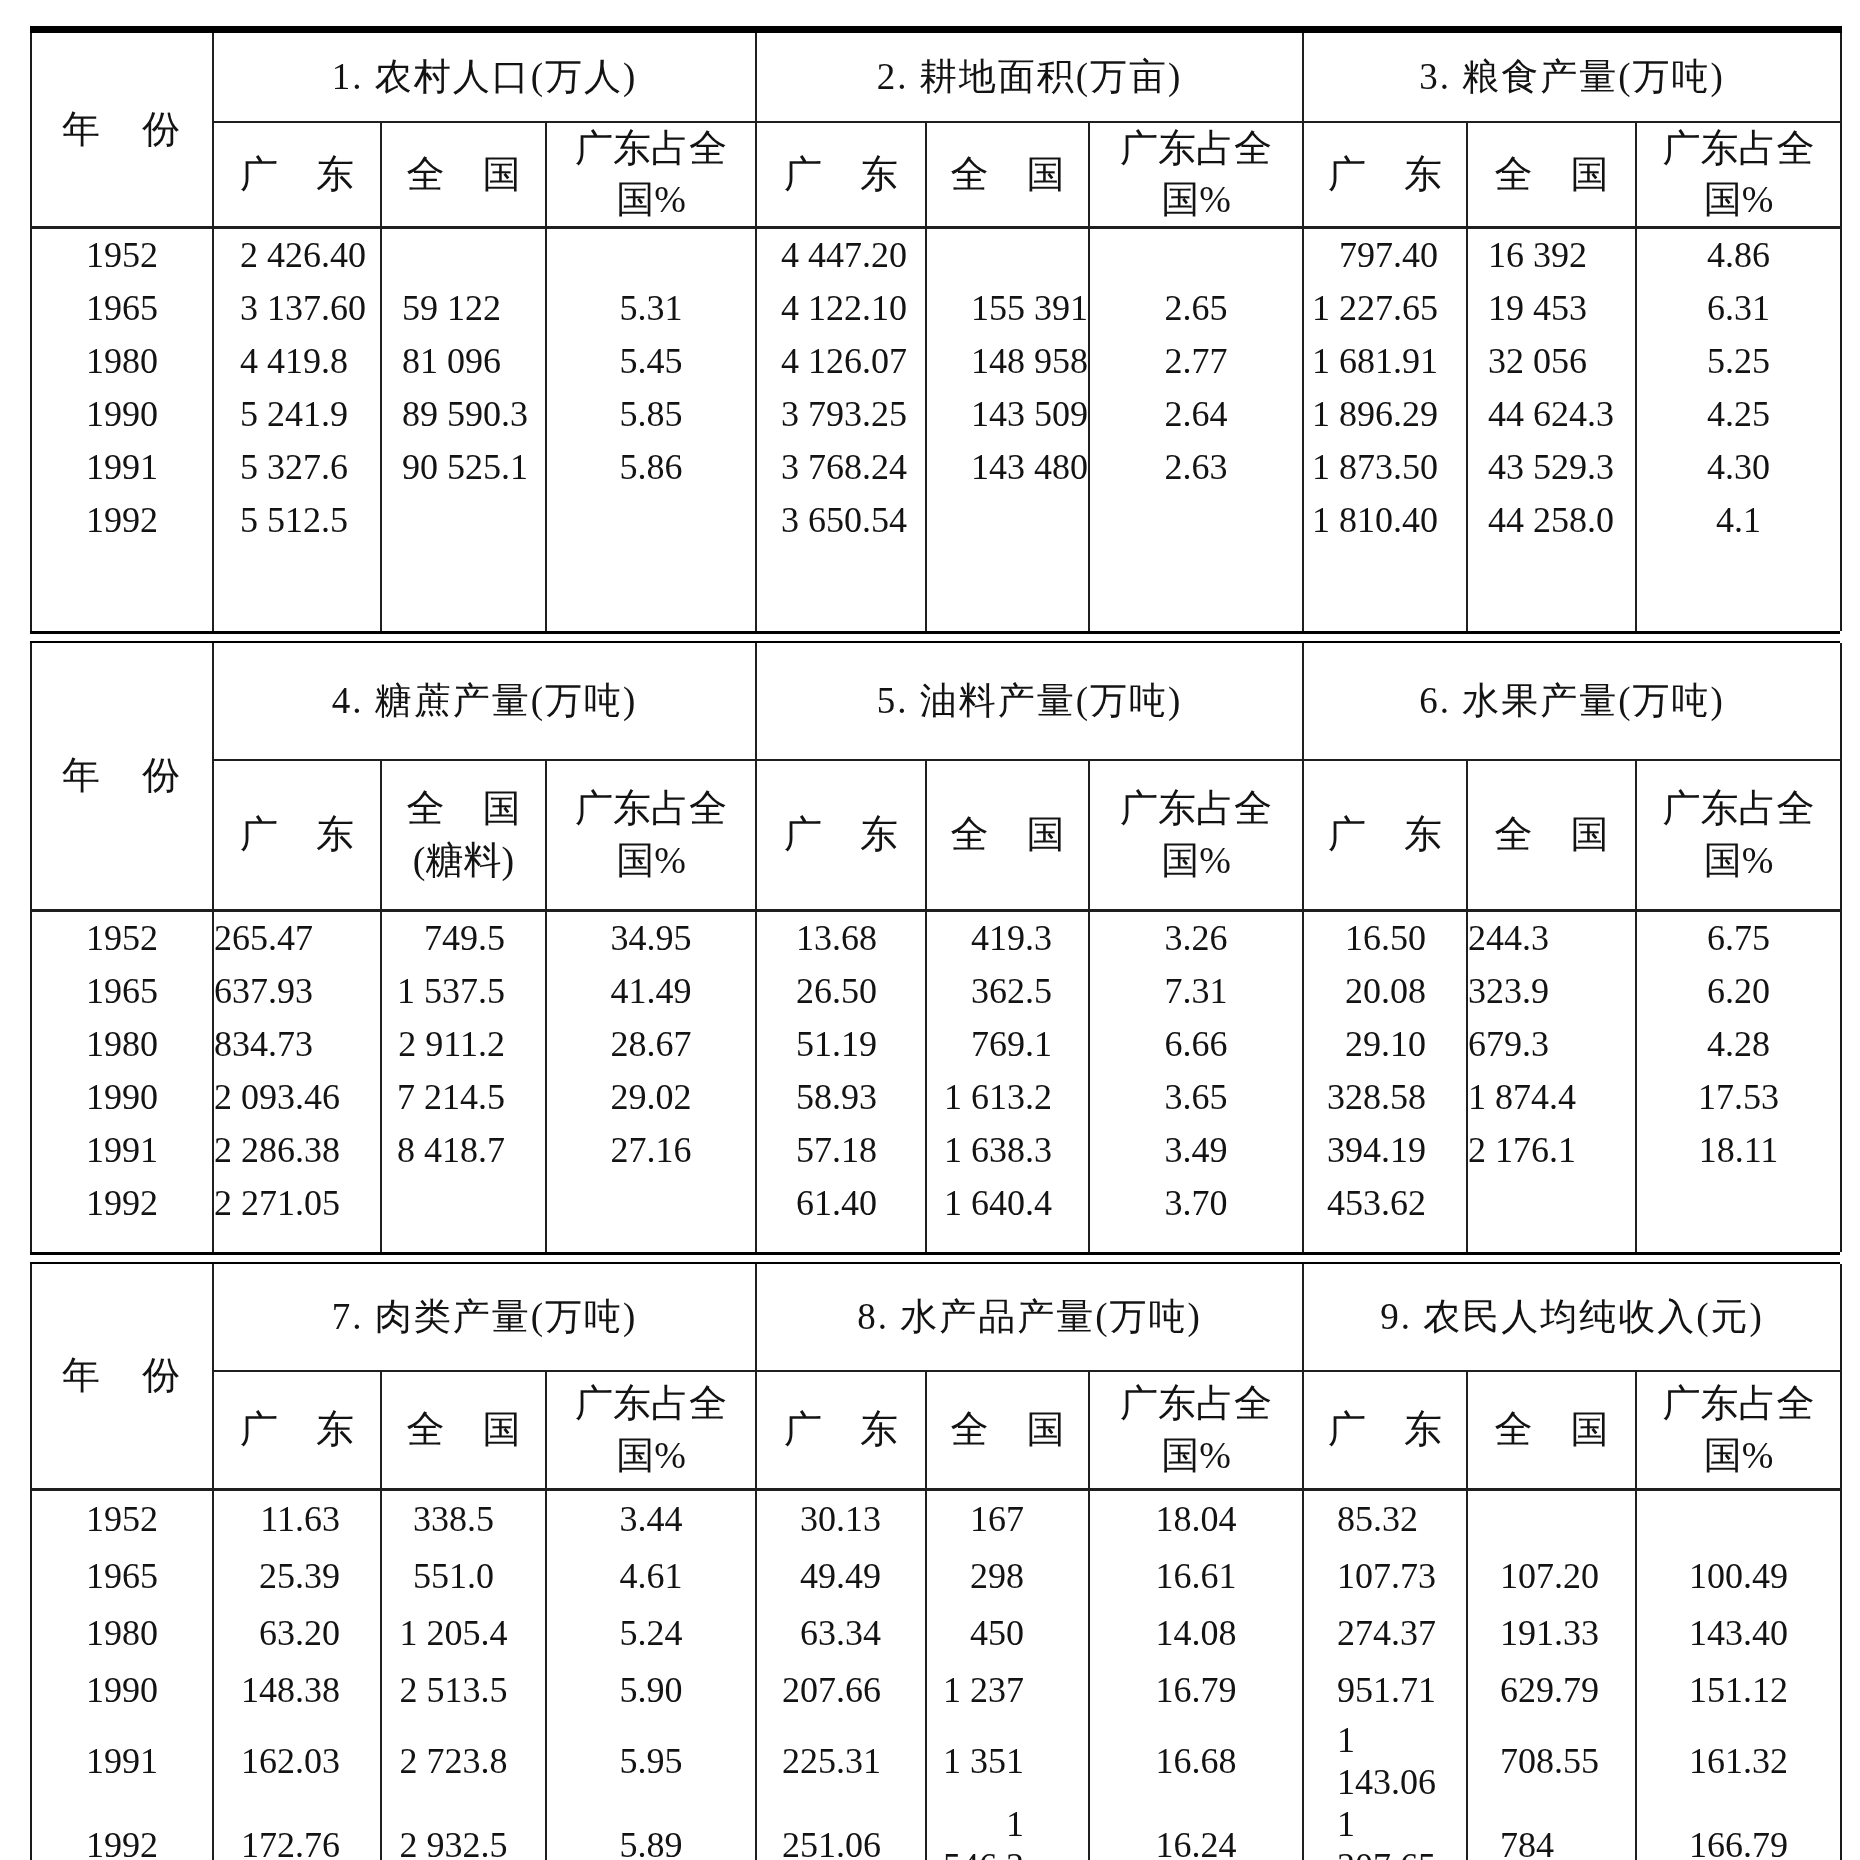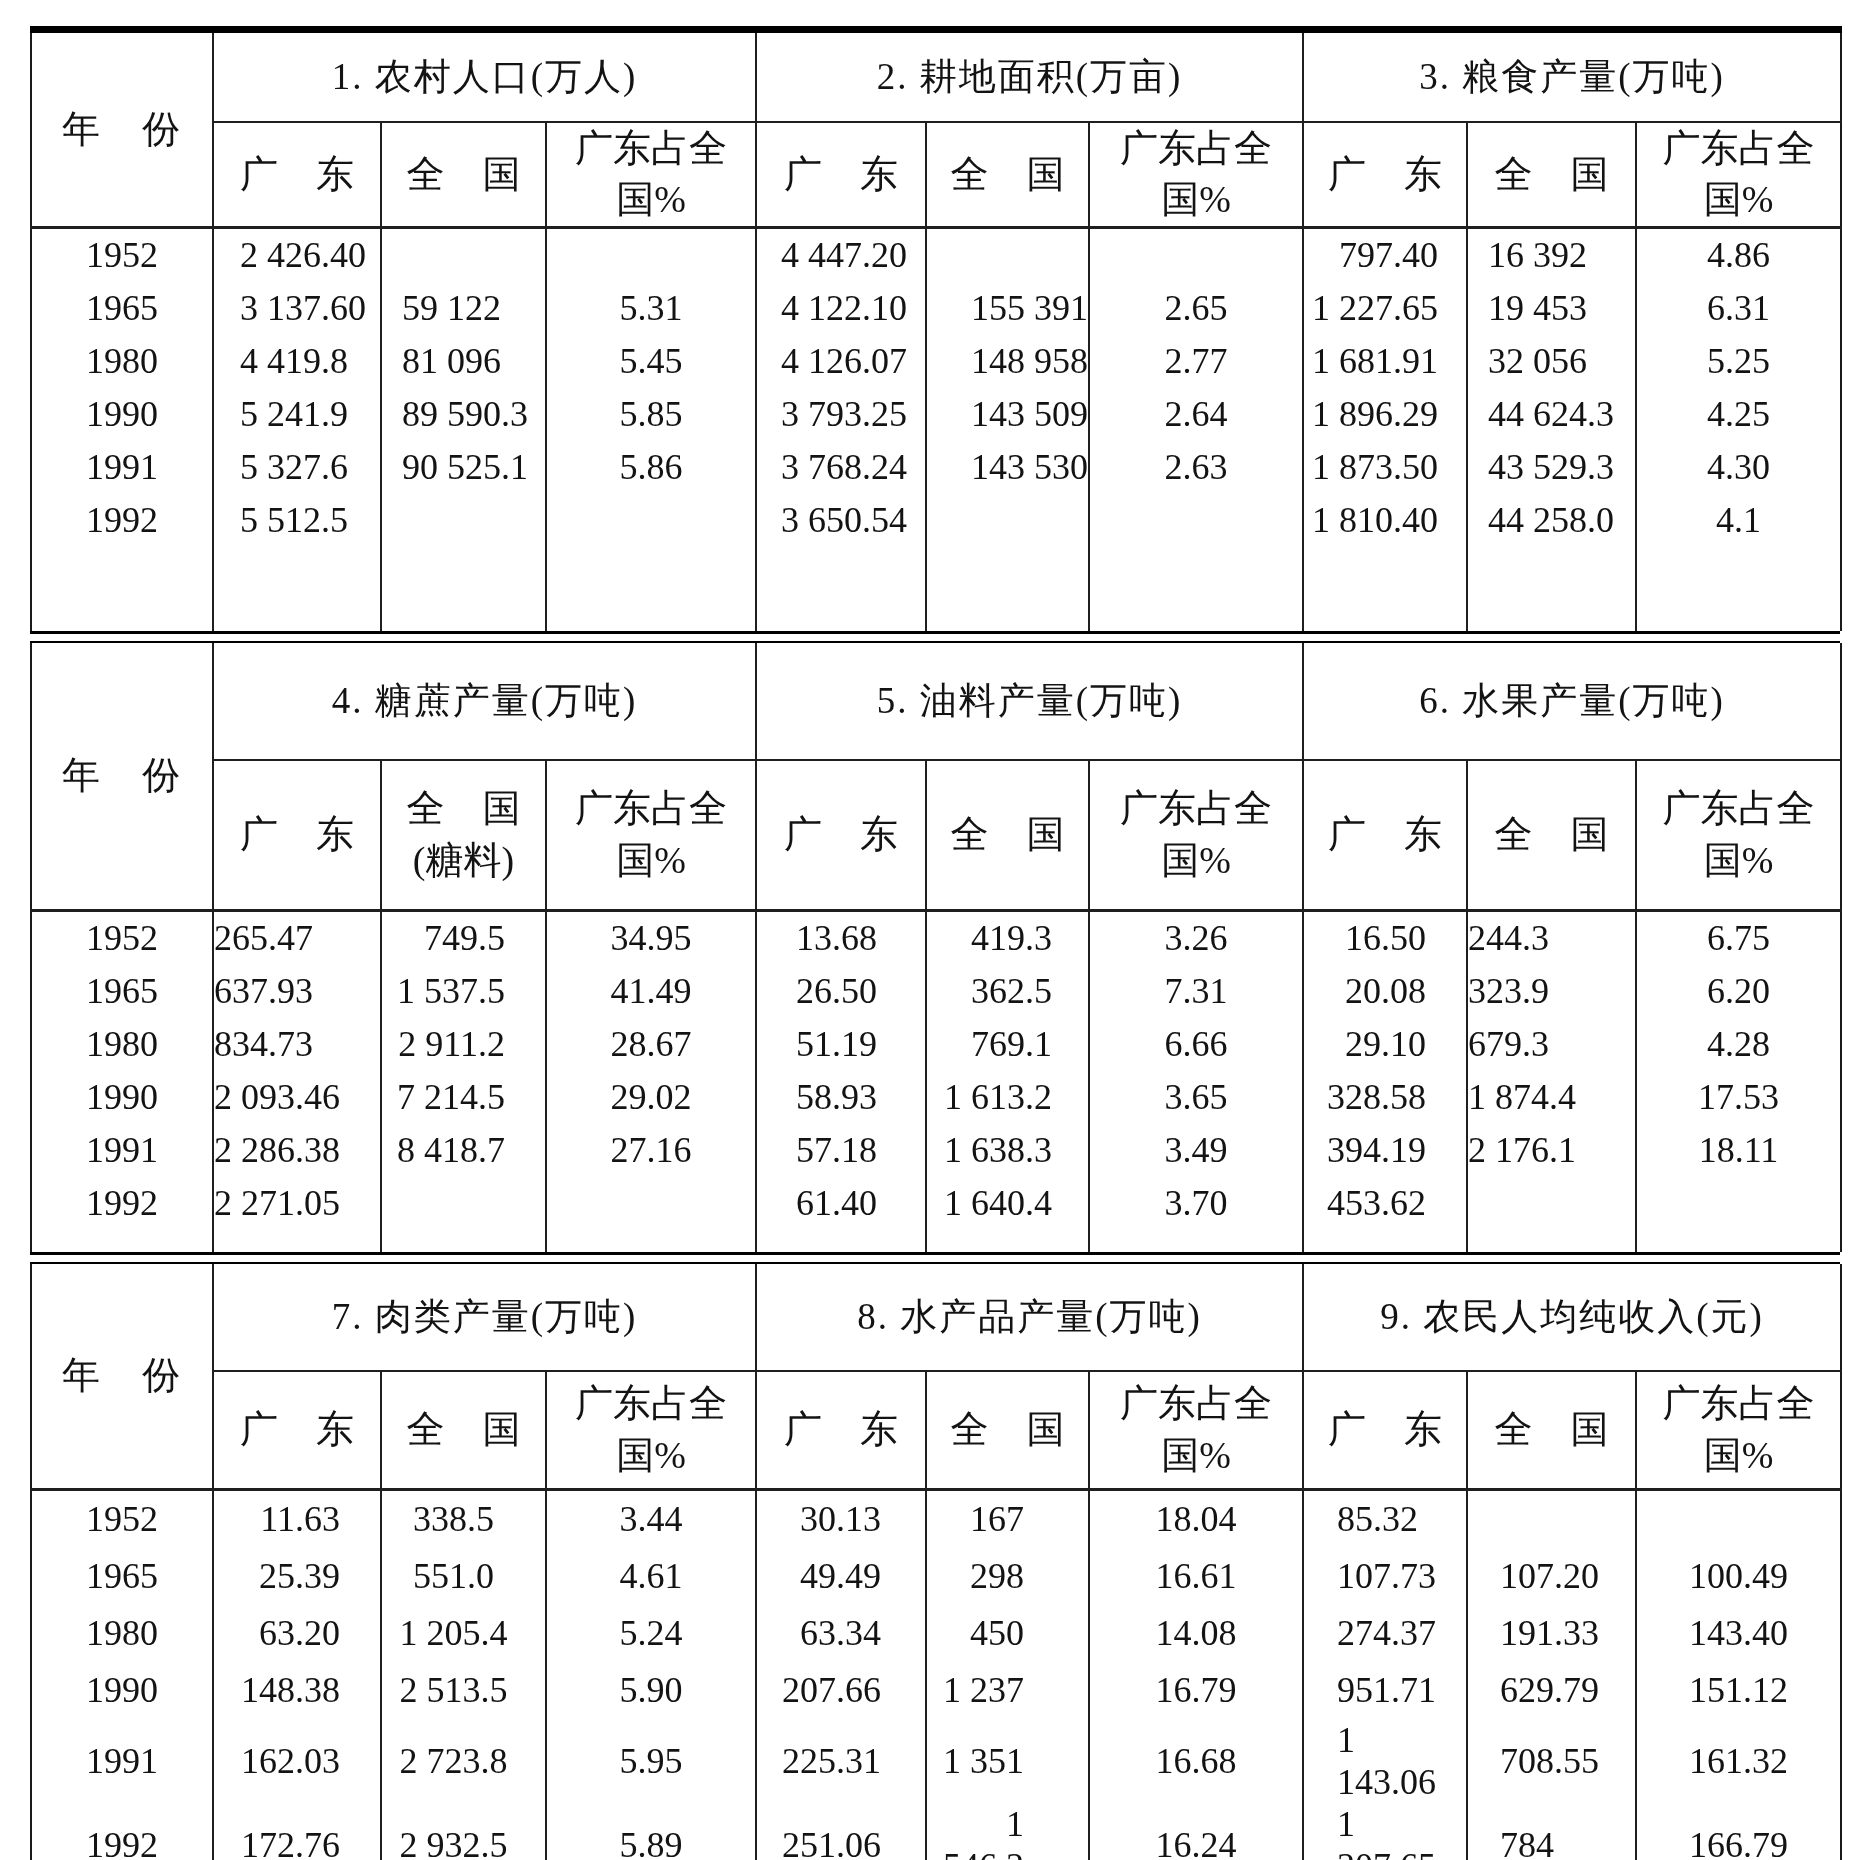--- a/index.html
+++ b/index.html
@@ -184,21 +184,21 @@
           <td class="c7">1 896.29</td>
           <td class="c8">44 624.3</td>
           <td class="c9">4.25</td>
         </tr>
         <tr class="drow">
           <td class="c0">1991</td>
           <td class="c1">5 327.6</td>
           <td class="c2">90 525.1</td>
           <td class="c3">5.86</td>
           <td class="c4">3 768.24</td>
-          <td class="c5">143 530</td>
+          <td class="c5">143 480</td>
           <td class="c6">2.63</td>
           <td class="c7">1 873.50</td>
           <td class="c8">43 529.3</td>
           <td class="c9">4.30</td>
         </tr>
         <tr class="drow">
           <td class="c0">1992</td>
           <td class="c1">5 512.5</td>
           <td class="c2"></td>
           <td class="c3"></td>

